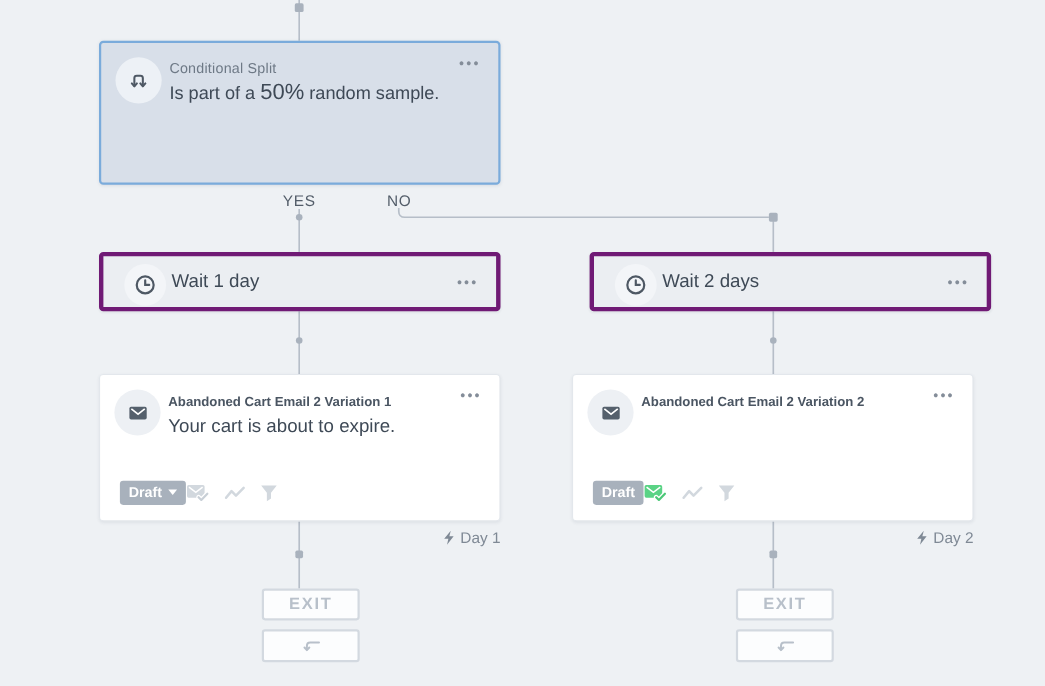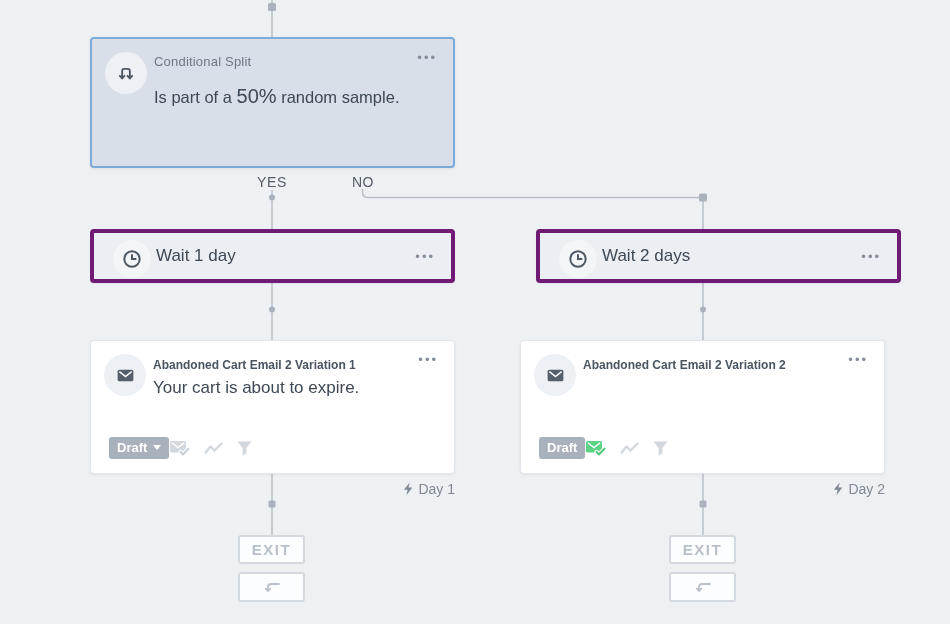--- a/index.html
+++ b/index.html
@@ -22,21 +22,21 @@
   .email-card.e2 { left:520px; top:340px; }
 
   .icon-circle { position:absolute; border-radius:50%;
     display:flex; align-items:center; justify-content:center; }
   .split-card .icon-circle { left:13px; top:13px; width:42px; height:42px; background:#edf1f6; }
   .wait-card  .icon-circle { left:19px; top:7px;  width:38px; height:38px; background:#f3f5f8; }
   .email-card .icon-circle { left:13px; top:13px; width:42px; height:42px; background:#edf0f4; }
 
   .node-title { position:absolute; left:62px; top:15px; font-size:13px;
     color:#6e7986; font-weight:500; letter-spacing:.2px; }
-  .split-desc { position:absolute; left:62px; top:46px; font-size:16.5px;
+  .split-desc { position:absolute; left:62px; top:34px; font-size:16.5px;
     color:#3e4956; }
   .split-desc .pct { font-size:20px; }
   .wait-label { position:absolute; left:62px; top:50%; transform:translateY(-50%);
     font-size:17px; color:#3e4956; }
   .email-title { position:absolute; left:62px; top:17px; font-size:12px;
     font-weight:600; color:#4a5562; }
   .email-subject { position:absolute; left:62px; top:37px; font-size:17px; color:#3e4956; }
 
   .menu-dots { position:absolute; right:16px; top:12px; font-size:13px;
     letter-spacing:2px; color:#848d99; cursor:pointer; line-height:1; }
@@ -55,21 +55,21 @@
   .caret { width:0; height:0; border-left:4px solid transparent;
     border-right:4px solid transparent; border-top:5px solid #ffffff; }
   .footer-icons { display:flex; align-items:center; gap:13px; }
   .footer-icons svg { display:block; cursor:pointer; }
 
   .day-label { position:absolute; top:481px; display:flex; align-items:center;
     gap:5px; font-size:14px; color:#7f8995; }
   .day-label.d1 { right:495px; } 
   .day-label.d2 { right:65px; }  
 
-  .exit-box, .merge-box { position:absolute; width:67px; background:#fcfdfe;
+  .exit-box, .merge-box { position:absolute; width:89px; background:#fcfdfe;
     border:2px solid #d3d9e0; border-radius:3px;
     display:flex; align-items:center; justify-content:center; }
   .exit-box { height:29px; top:535px; }
   .merge-box { height:30px; top:572px; }
   .exit-box.x1, .merge-box.m1 { left:238px; }
   .exit-box.x2, .merge-box.m2 { left:669px; }
   .exit-text { font-size:15px; font-weight:700; letter-spacing:1.5px; color:#b8c0ca; }
 </style>
 </head>
 <body>

